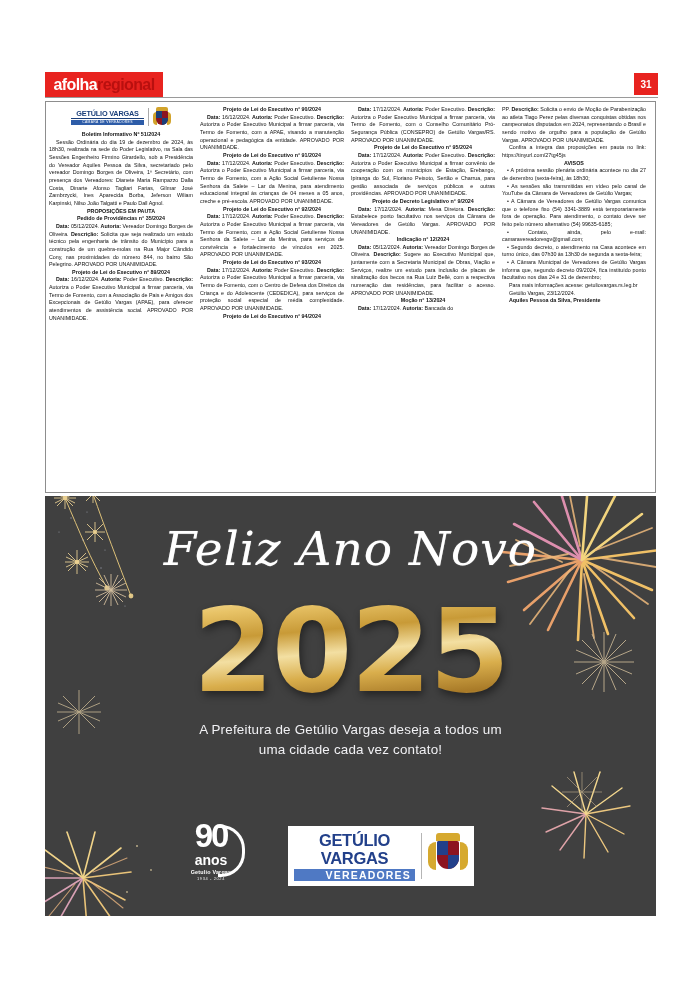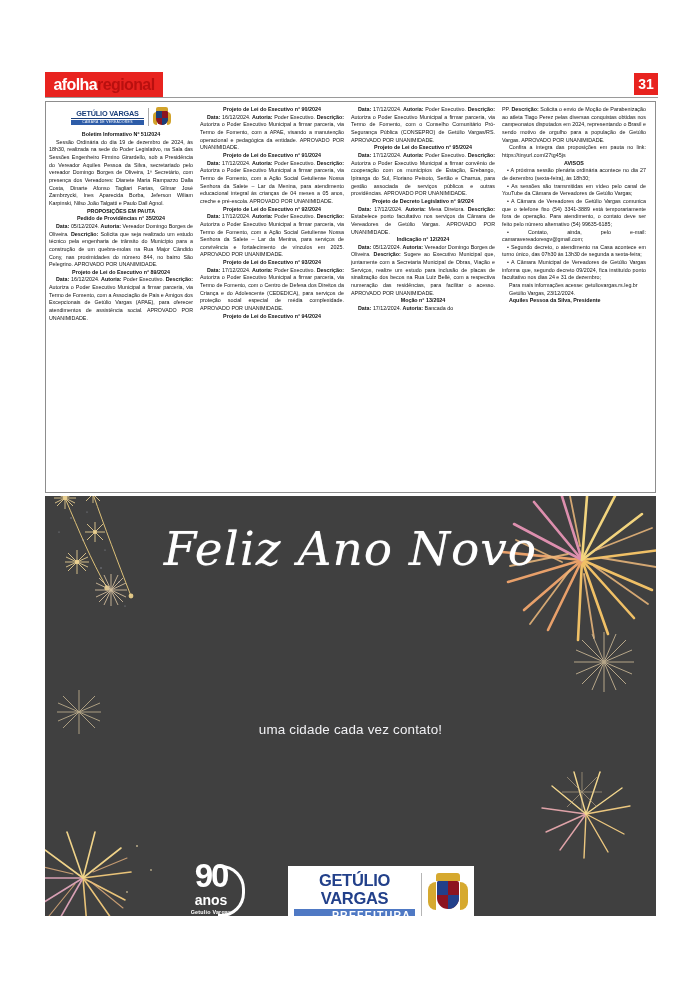--- a/index.html
+++ b/index.html
@@ -66,21 +66,21 @@
     white-space: nowrap;
   }
   .page-number {
     position: absolute;
     left: 634px;
     top: 1px;
     width: 24px;
     height: 22px;
     background: #e8231f;
     color: #ffffff;
-    font-size: 14px;
+    font-size: 10px;
     font-weight: bold;
     display: flex;
     align-items: center;
     justify-content: center;
   }
   .header-rule {
     position: absolute;
     left: 45px;
     top: 97px;
     width: 613px;
@@ -283,21 +283,20 @@
   .ad-logos {
     position: absolute;
     left: 0;
     top: 318px;
     width: 562px;
     height: 84px;
     display: flex;
     align-items: center;
     justify-content: center;
     gap: 44px;
-    margin-top: 40px;
   }
 
   
   .anos90 {
     position: relative;
     width: 66px;
     height: 74px;
     color: #ffffff;
     text-align: center;
   }
@@ -780,39 +779,43 @@
             <line x1="-20" y1="0" x2="20" y2="0"></line>
               <line x1="0" y1="-20" x2="0" y2="20"></line>
             <line x1="-15" y1="-15" x2="15" y2="15"></line>
               <line x1="-15" y1="15" x2="15" y2="-15"></line>
           </g>
         </svg>
       </div>
 
       <div class="ad-title">Feliz Ano Novo</div>
 
+      <div class="ad-year-wrap">
+        <span class="ad-year">2025</span>
+      </div>
 
       <div class="ad-message">
+        <div>A Prefeitura de Getúlio Vargas deseja a todos um</div>
         <div>uma cidade cada vez contato!</div>
       </div>
 
       <div class="ad-logos">
 
         <div class="anos90">
           <div class="swoosh"></div>
           <div class="nine-zero">90</div>
           <div class="anos-word">anos</div>
           <div class="anos-city">Getulio Vargas</div>
           <div class="anos-years">1934 - 2024</div>
         </div>
 
         <div class="pref-plate">
           <div class="pref-text">
             <div class="pref-name">GETÚLIO VARGAS</div>
-            <div class="pref-bar">PREFEITURA</div>
+            <div class="pref-bar">VEREADORES</div>
           </div>
           <div class="pref-sep"></div>
           <div class="pref-crest">
             <div class="pc-wing-l"></div>
             <div class="pc-wing-r"></div>
             <div class="pc-crown"></div>
             <div class="pc-shield"></div>
           </div>
         </div>
 

